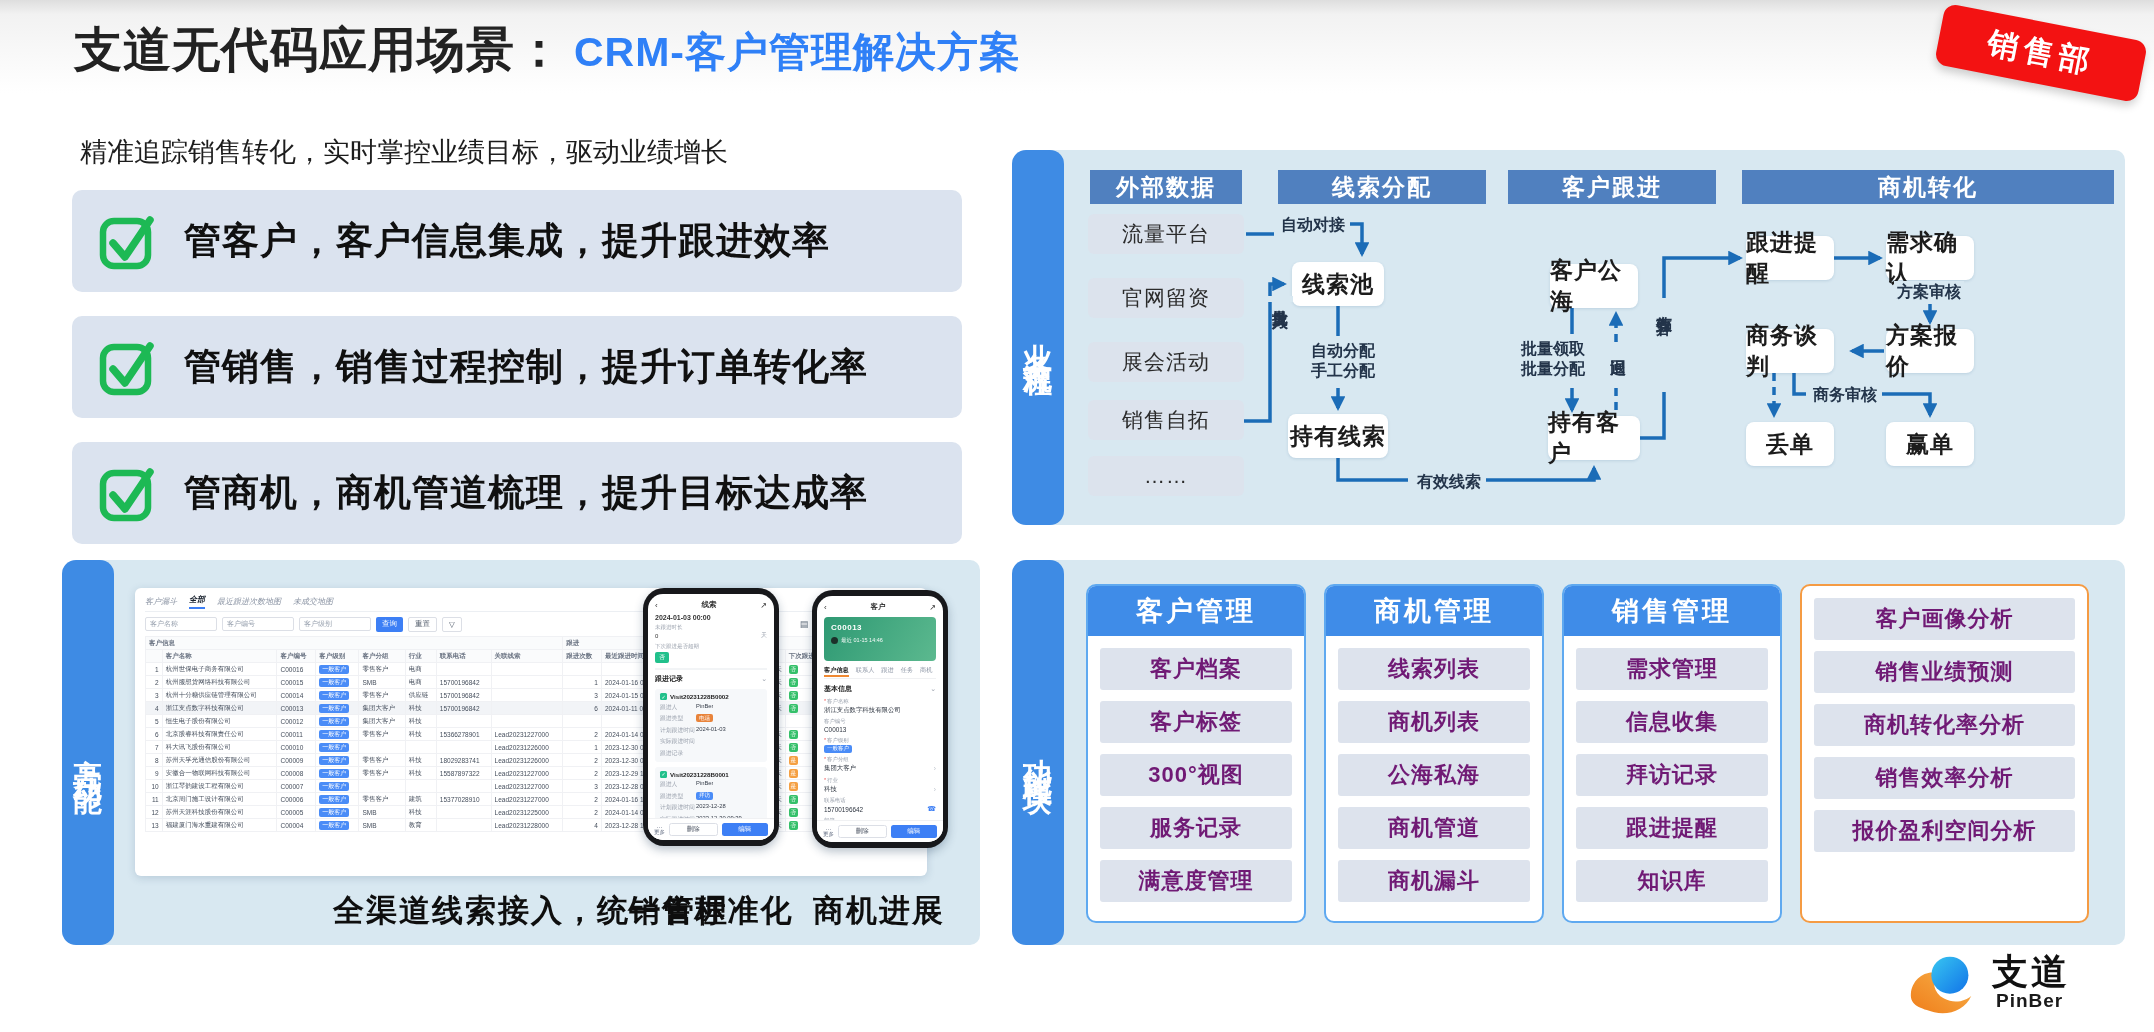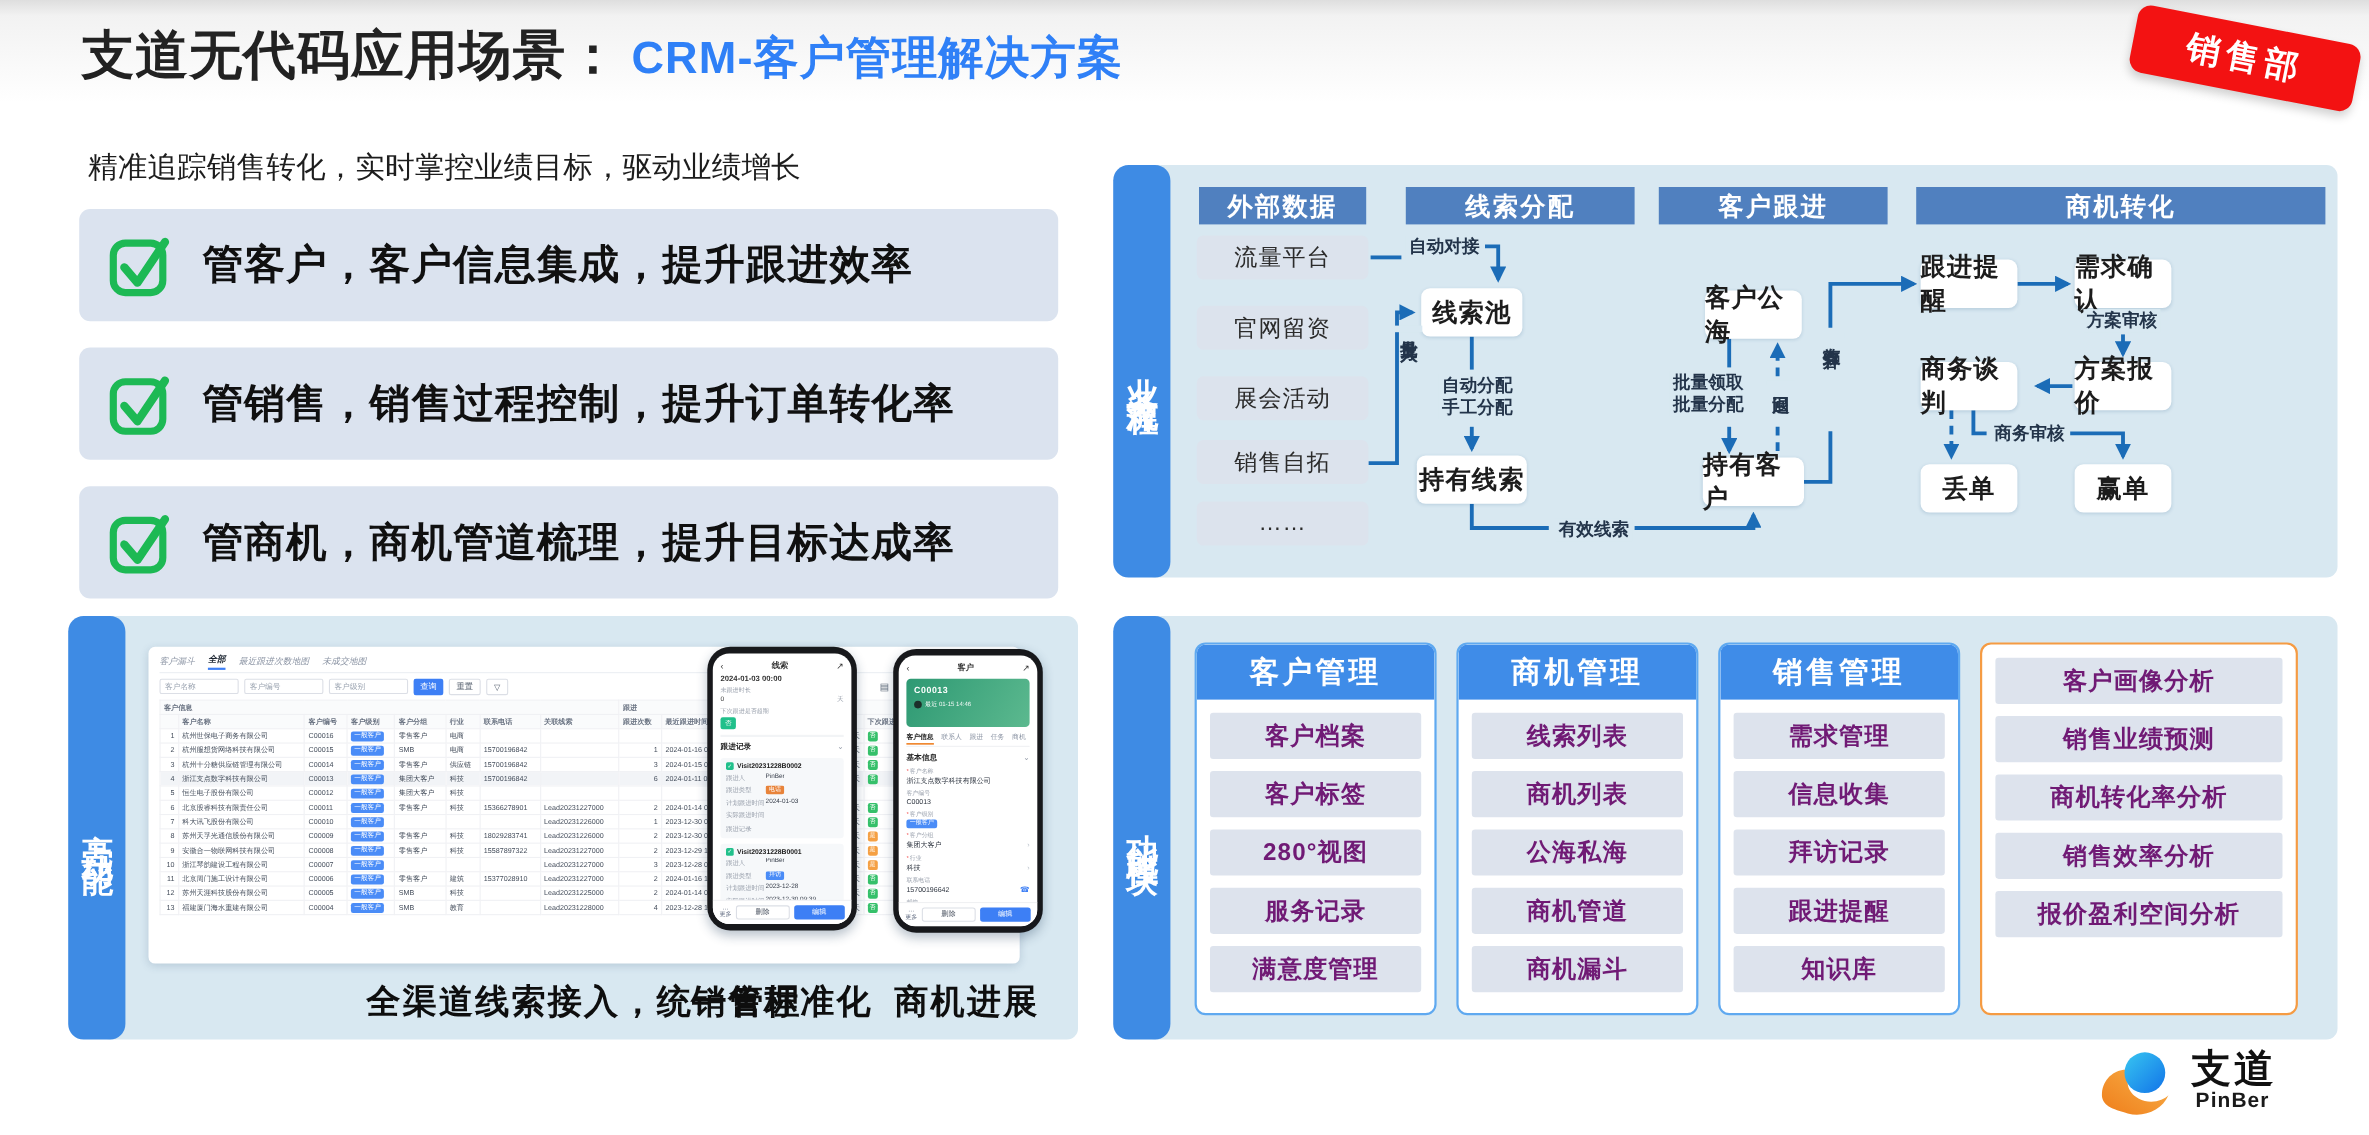--- a/index.html
+++ b/index.html
@@ -688,21 +688,21 @@
     <span>功能模块</span>
   </div>
   <div class="panel" id="panel-mod">
     <div class="mod-wrap">
       <div class="mcol">
         <div class="mhead">客户管理</div>
         <div class="mbody">
 
         <div class="mitem">客户档案</div>
             <div class="mitem">客户标签</div>
-            <div class="mitem">280°视图</div>
+            <div class="mitem">300°视图</div>
             <div class="mitem">服务记录</div>
             <div class="mitem">满意度管理</div>
           </div>
       </div>
       <div class="mcol">
         <div class="mhead">商机管理</div>
         <div class="mbody">
 
         <div class="mitem">线索列表</div>
             <div class="mitem">商机列表</div>

